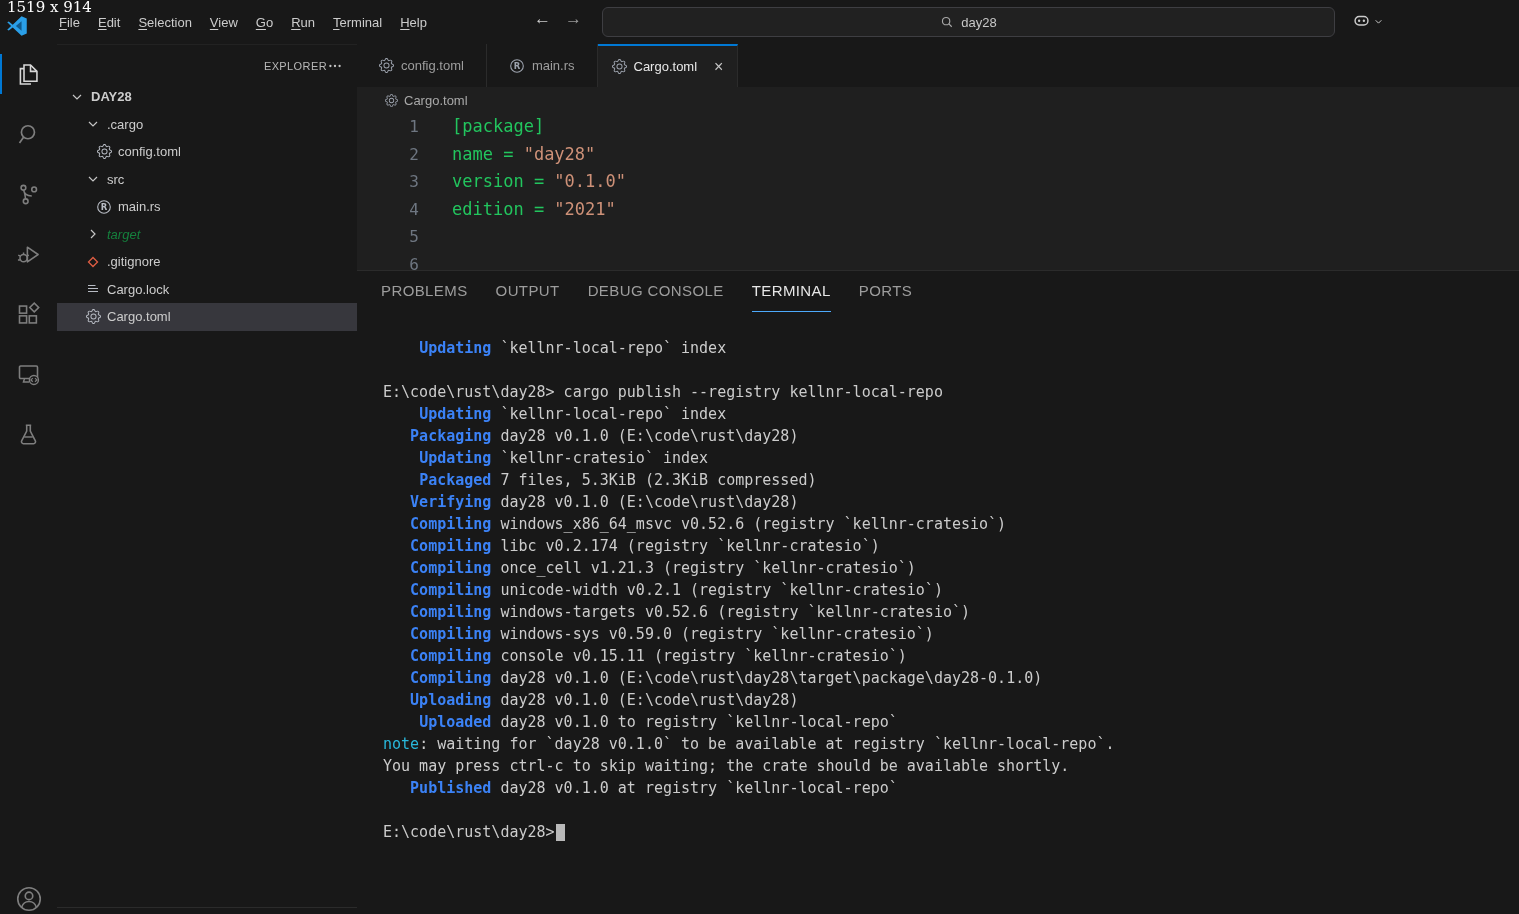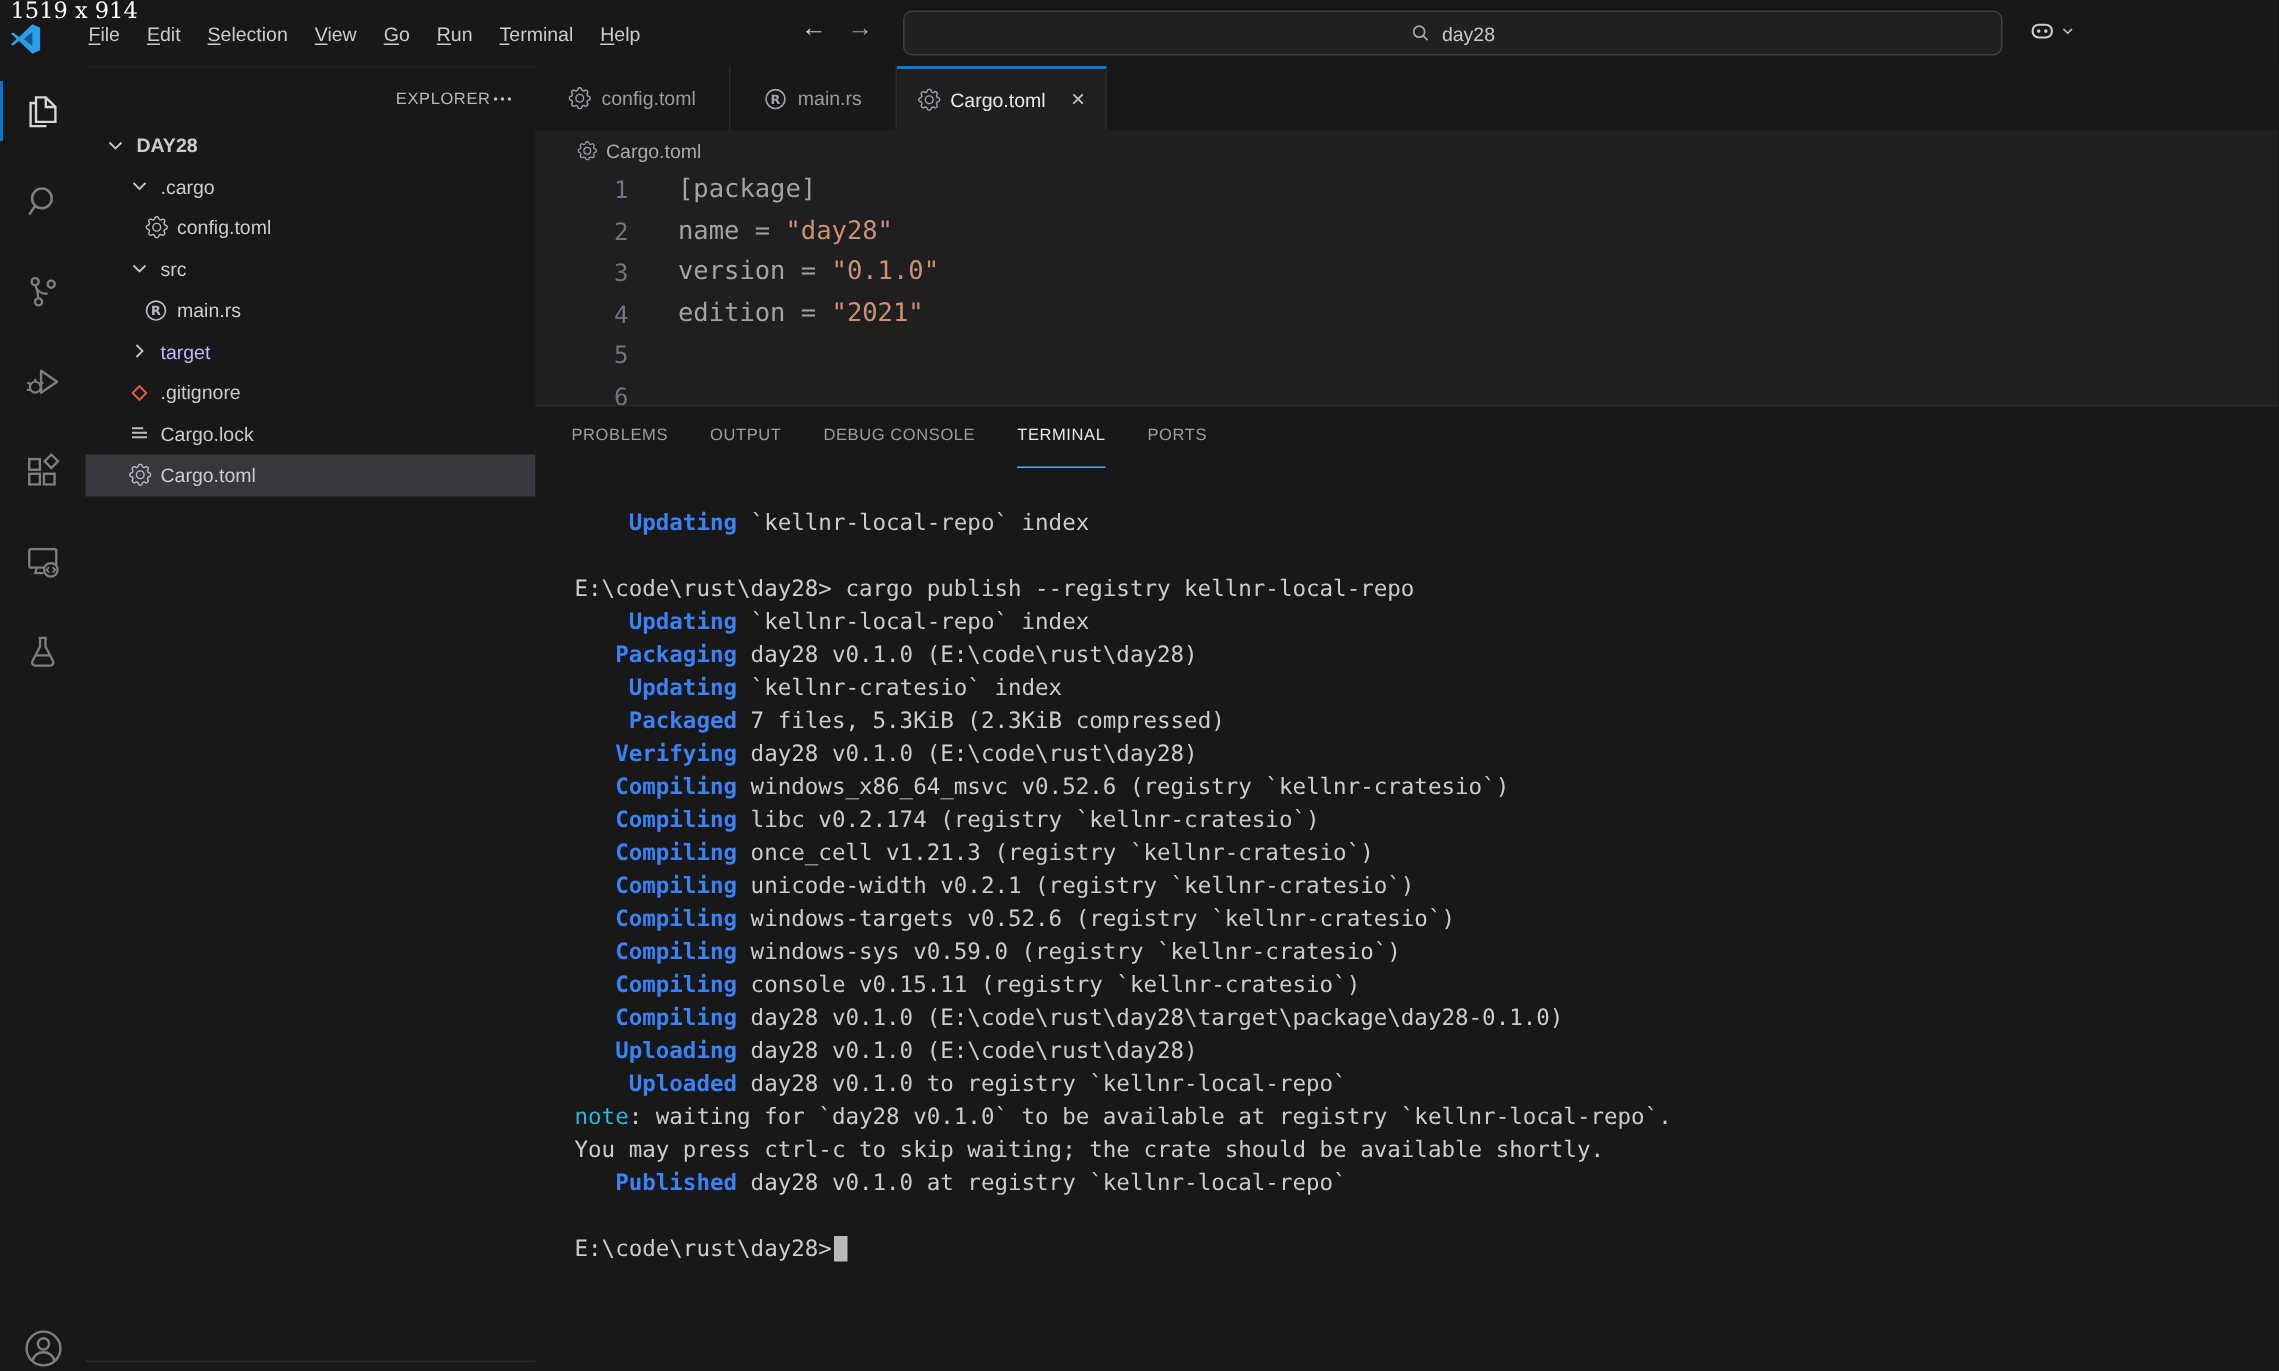--- a/index.html
+++ b/index.html
@@ -31,48 +31,48 @@
   .ab-bottom{position:absolute;bottom:-8px;left:0;width:57px;height:46px;display:flex;justify-content:center;color:#8a8a8a;}
 
   
   .sidebar{position:absolute;top:44px;left:57px;width:300px;bottom:0;background:#181818;border-right:1px solid #2b2b2b;border-top:1px solid #222;}
   .sb-header{display:flex;justify-content:flex-end;align-items:center;padding:13px 14px 9px 20px;}
   .sb-title{font-size:11px;letter-spacing:.4px;color:#b8b8b8;}
   .sb-more{color:#c5c5c5;display:flex;}
   .tree{font-size:13px;}
   .trow{display:flex;align-items:center;height:27.5px;color:#cccccc;cursor:default;}
   .trow.selected{background:#37373d;}
-  .trow.dim .tlabel{color:#c4b5fd;}
+  .trow.dim .tlabel{color:#15803d;font-style:italic;}
   .trow .twist{width:16px;height:16px;display:flex;align-items:center;justify-content:center;color:#c5c5c5;flex:none;}
   .trow .ficon{width:16px;height:16px;display:flex;align-items:center;justify-content:center;color:#b8bcc4;flex:none;}
   .trow .tlabel{margin-left:6px;white-space:nowrap;}
   .trow.root-row{font-weight:bold;}
   .sb-bottom{position:absolute;left:0;right:0;bottom:6px;border-top:1px solid #2b2b2b;}
 
   
   .main{position:absolute;top:44px;left:357px;right:0;bottom:0;background:#1f1f1f;}
   .tabbar{position:absolute;top:0;left:0;right:0;height:43px;background:#181818;border-bottom:1px solid #252525;display:flex;}
   .tab{height:100%;display:inline-flex;align-items:center;padding:0 22px;font-size:13px;background:#181818;color:#9d9d9d;border-right:1px solid #2b2b2b;gap:7px;box-sizing:border-box;cursor:default;}
   .tab .ticon{display:flex;color:#9da3ae;}
   .tab.active{background:#1f1f1f;color:#e8e8e8;border-top:2px solid #0078d4;padding:0 14px;box-shadow:0 1px 0 #1f1f1f;}
   .tab .tclose{margin-left:10px;color:#c5c5c5;font-size:16px;line-height:1;}
   .breadcrumb{position:absolute;top:43px;left:0;right:0;height:26px;background:#1f1f1f;display:flex;align-items:center;padding-left:28px;gap:6px;font-size:13px;color:#a9a9a9;}
   .breadcrumb .bicon{display:flex;color:#9da3ae;}
 
   .editor{position:absolute;top:69px;left:0;right:0;height:157px;background:#1f1f1f;overflow:hidden;font-family:"DejaVu Sans Mono",monospace;}
   .code-line{display:flex;height:27.5px;line-height:27.5px;font-size:17px;}
   .code-line .ln{width:62px;text-align:right;color:#6e7681;font-size:16px;flex:none;}
   .code-line .code{padding-left:33px;white-space:pre;}
-  .code .w{color:#a3a3a3;}
+  .code .w{color:#22c55e;}
   .code .s{color:#ce9178;}
 
   
   .panel{position:absolute;top:226px;left:0;right:0;bottom:0;background:#181818;border-top:1px solid #2b2b2b;}
   .panel-tabs{height:41px;display:flex;align-items:stretch;padding-left:24px;}
-  .ptab{margin-right:28px;font-size:11px;letter-spacing:.4px;color:#9d9d9d;display:flex;align-items:center;border-bottom:1px solid transparent;box-sizing:border-box;padding-bottom:2px;cursor:default;}
+  .ptab{margin-right:28px;font-size:15px;letter-spacing:.4px;color:#9d9d9d;display:flex;align-items:center;border-bottom:1px solid transparent;box-sizing:border-box;padding-bottom:2px;cursor:default;}
   .ptab.active{color:#e7e7e7;border-bottom:1px solid #4daafc;}
   .terminal{position:absolute;top:41px;left:0;right:0;bottom:0;padding:25px 0 0 26px;font-family:"DejaVu Sans Mono",monospace;font-size:15px;color:#cccccc;overflow:hidden;}
   .t-line{white-space:pre;height:22px;line-height:22px;}
   .t-line .tg{color:#3b82f6;font-weight:bold;}
   .t-line .tb{color:#29b8db;font-weight:normal;}
   .t-line .tu{text-decoration:underline dashed;text-underline-offset:3px;text-decoration-thickness:1px;}
   .t-line .cur{display:inline-block;width:9px;height:17px;background:#b9b9b9;vertical-align:middle;margin-left:1px;}
 </style>
 </head>
 <body>

